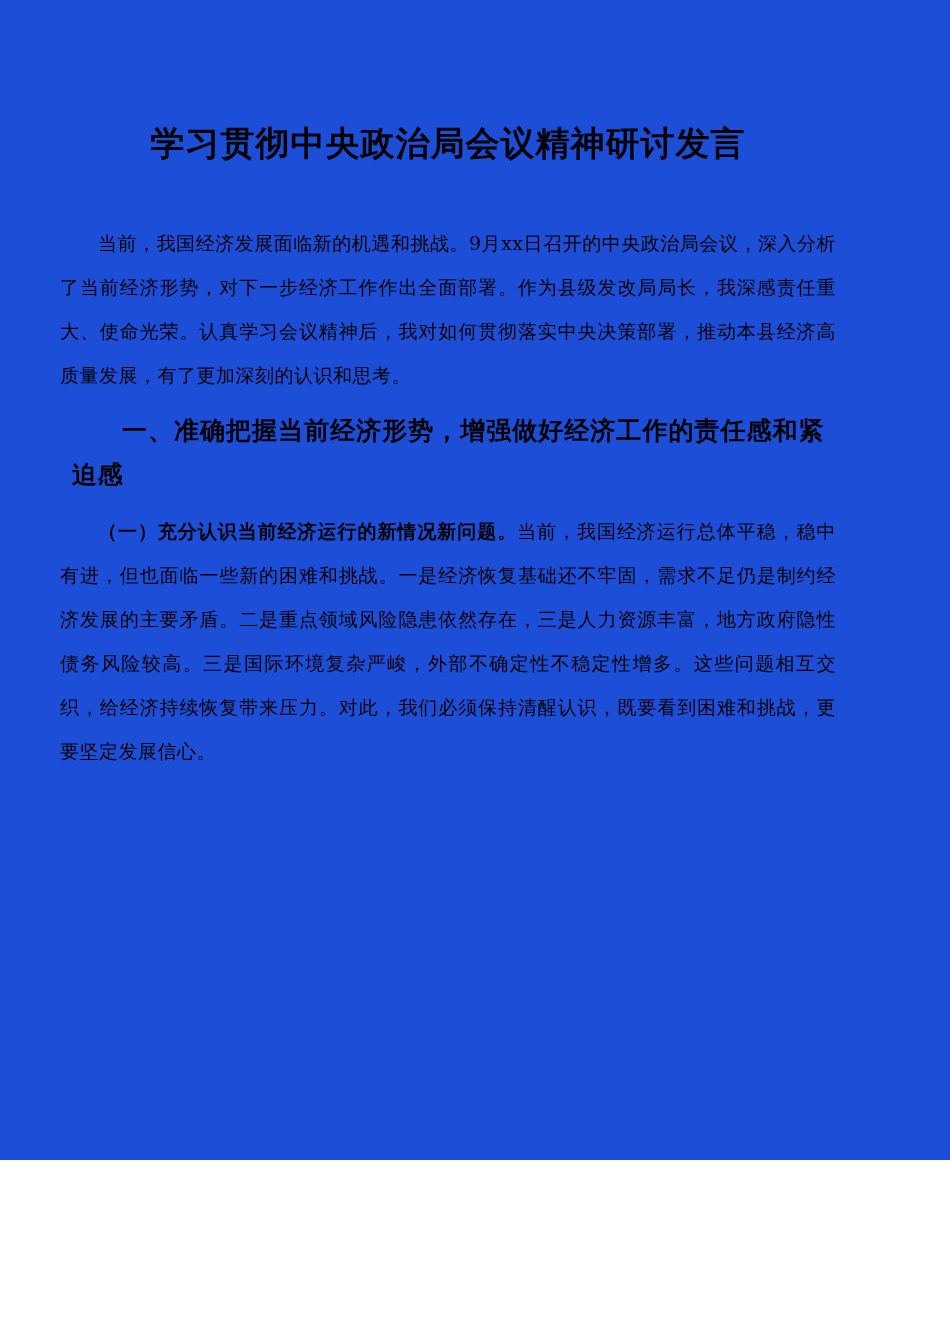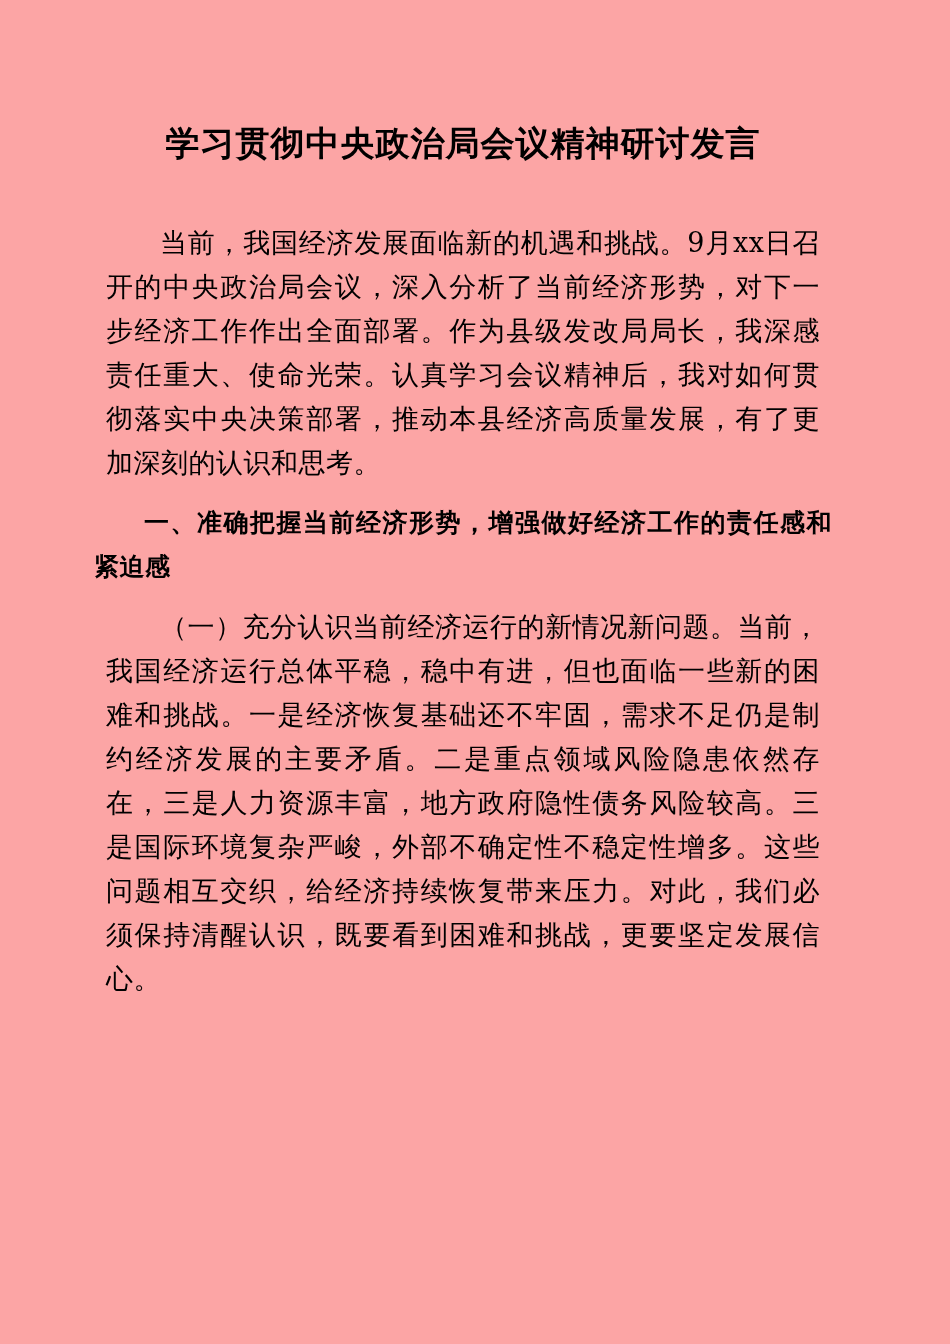--- a/index.html
+++ b/index.html
@@ -10,56 +10,56 @@
     width: 950px;
     height: 1344px;
     background: #ffffff;
     color: #000000;
     font-family: "DejaVu Serif", "Liberation Serif", serif;
     overflow: hidden;
   }
   .doc-page {
     box-sizing: border-box;
     width: 950px;
-    height: 1344px;
-    padding: 122px 114px 0 90px;
-    background: #fca5a5;
+    height: 1160px;
+    padding: 122px 114px 0 60px;
+    background: #1d4ed8;
   }
   .doc-title {
     margin: 0 0 56px 0;
     font-family: "DejaVu Sans", "Liberation Sans", sans-serif;
     font-weight: 700;
     font-size: 34px;
     line-height: 1.25;
     text-align: center;
     letter-spacing: 1px;
   }
   p.body-para {
-    margin: 16px;
-    font-size: 27px;
+    margin: 0;
+    font-size: 19px;
     line-height: 44px;
     text-align: justify;
     text-indent: 2em;
     letter-spacing: 0.5px;
     word-break: break-all;
   }
   p.section-heading {
-    margin: 4px;
+    margin: 12px;
     font-family: "DejaVu Sans", "Liberation Sans", sans-serif;
     font-weight: 700;
     font-size: 25px;
     line-height: 44px;
     text-align: justify;
     text-indent: 2em;
     letter-spacing: 0.5px;
     word-break: break-all;
   }
   .lead-bold {
     font-family: "DejaVu Sans", "Liberation Sans", sans-serif;
-    font-weight: 400;
+    font-weight: 700;
   }
 </style>
 </head>
 <body>
 
 <div class="doc-page">
 
   <h1 class="doc-title">学习贯彻中央政治局会议精神研讨发言</h1>
 
   <p class="body-para"><span>当前，我国经济发展面临新的机遇和挑战。9月xx日召开的中央政治局会议，深入分析了当前经济形势，对下一步经济工作作出全面部署。作为县级发改局局长，我深感责任重大、使命光荣。认真学习会议精神后，我对如何贯彻落实中央决策部署，推动本县经济高质量发展，有了更加深刻的认识和思考。</span></p>

